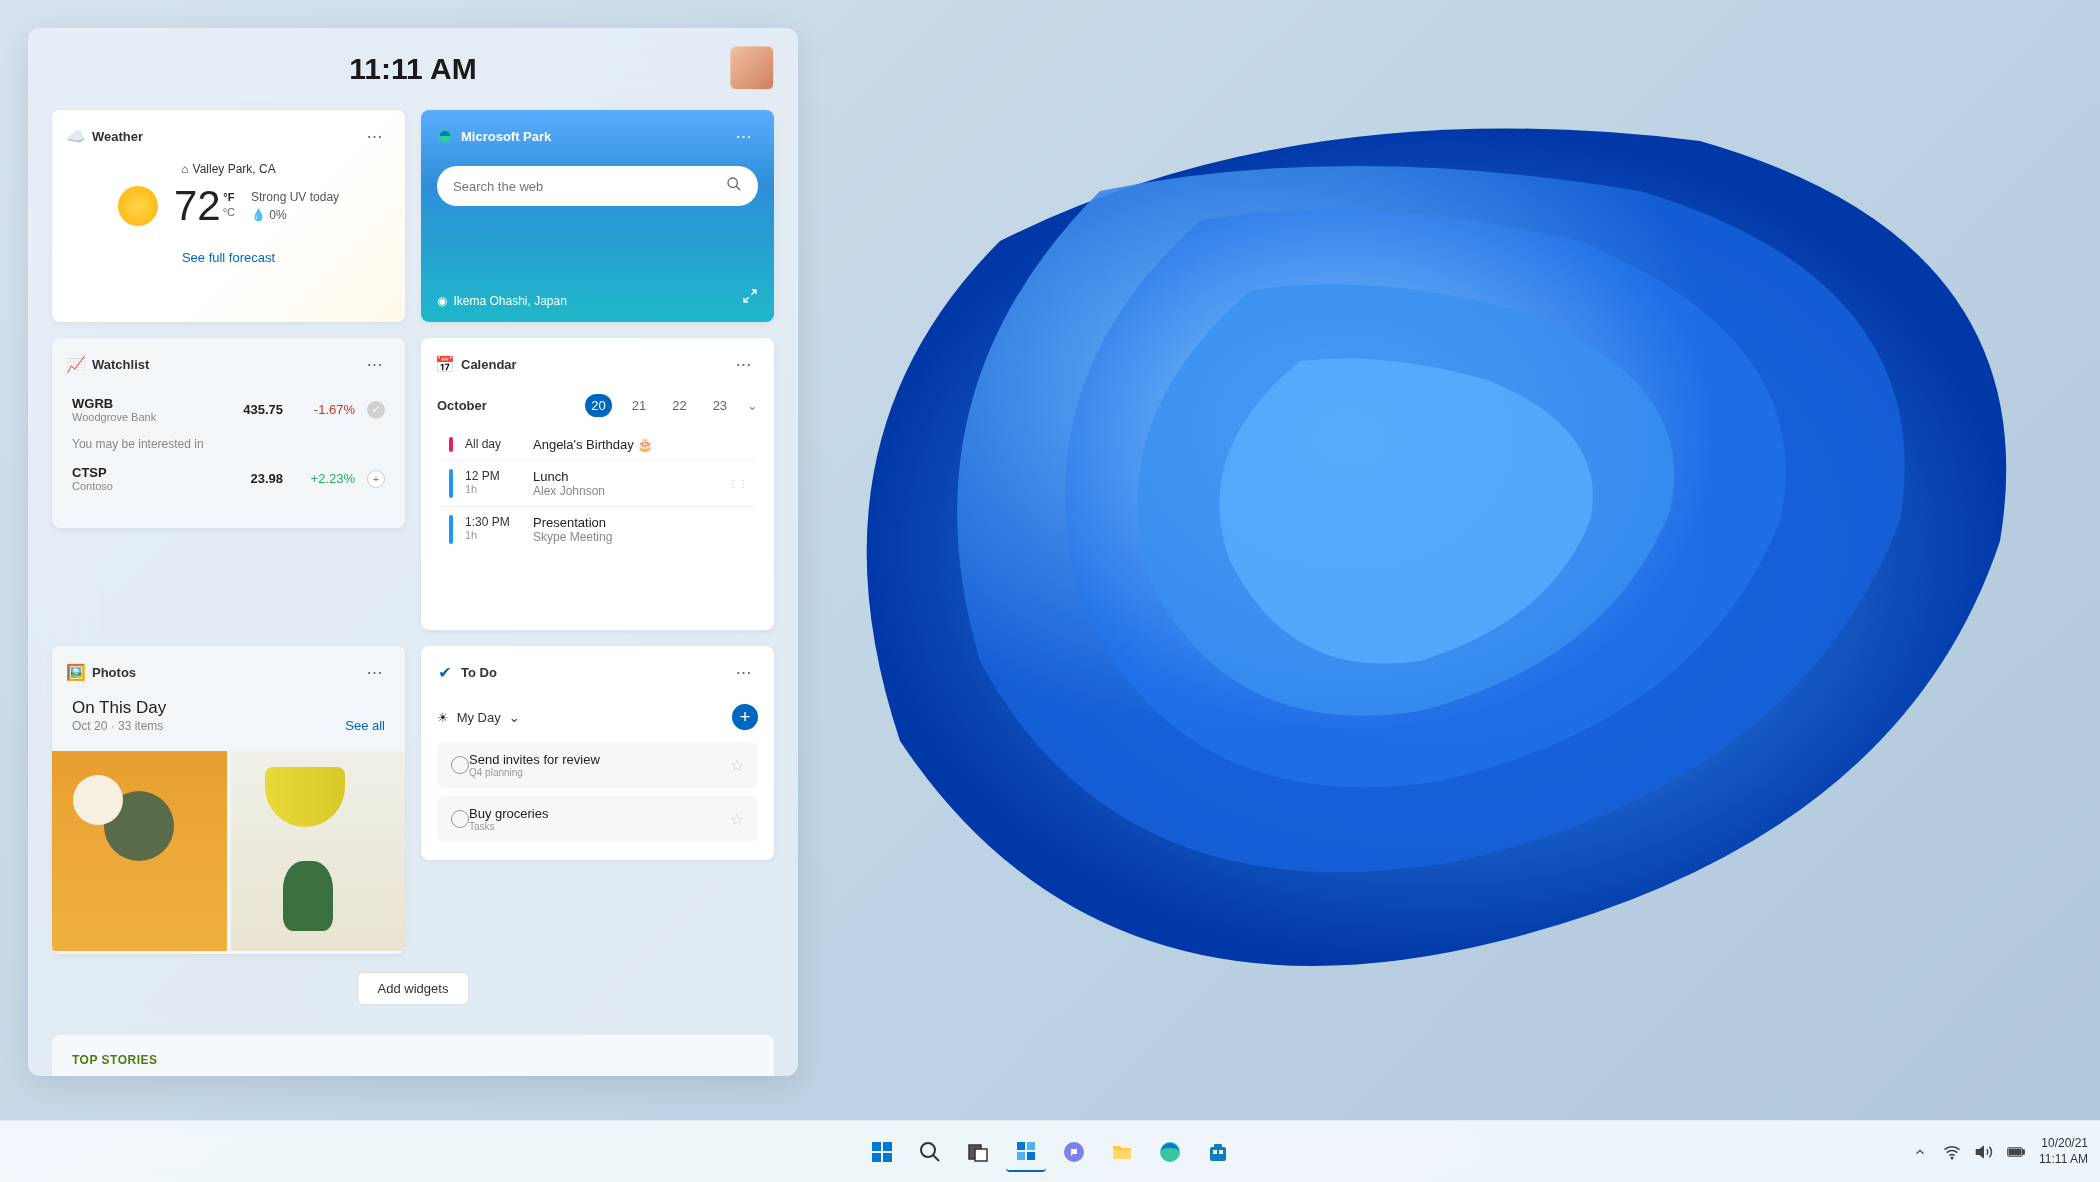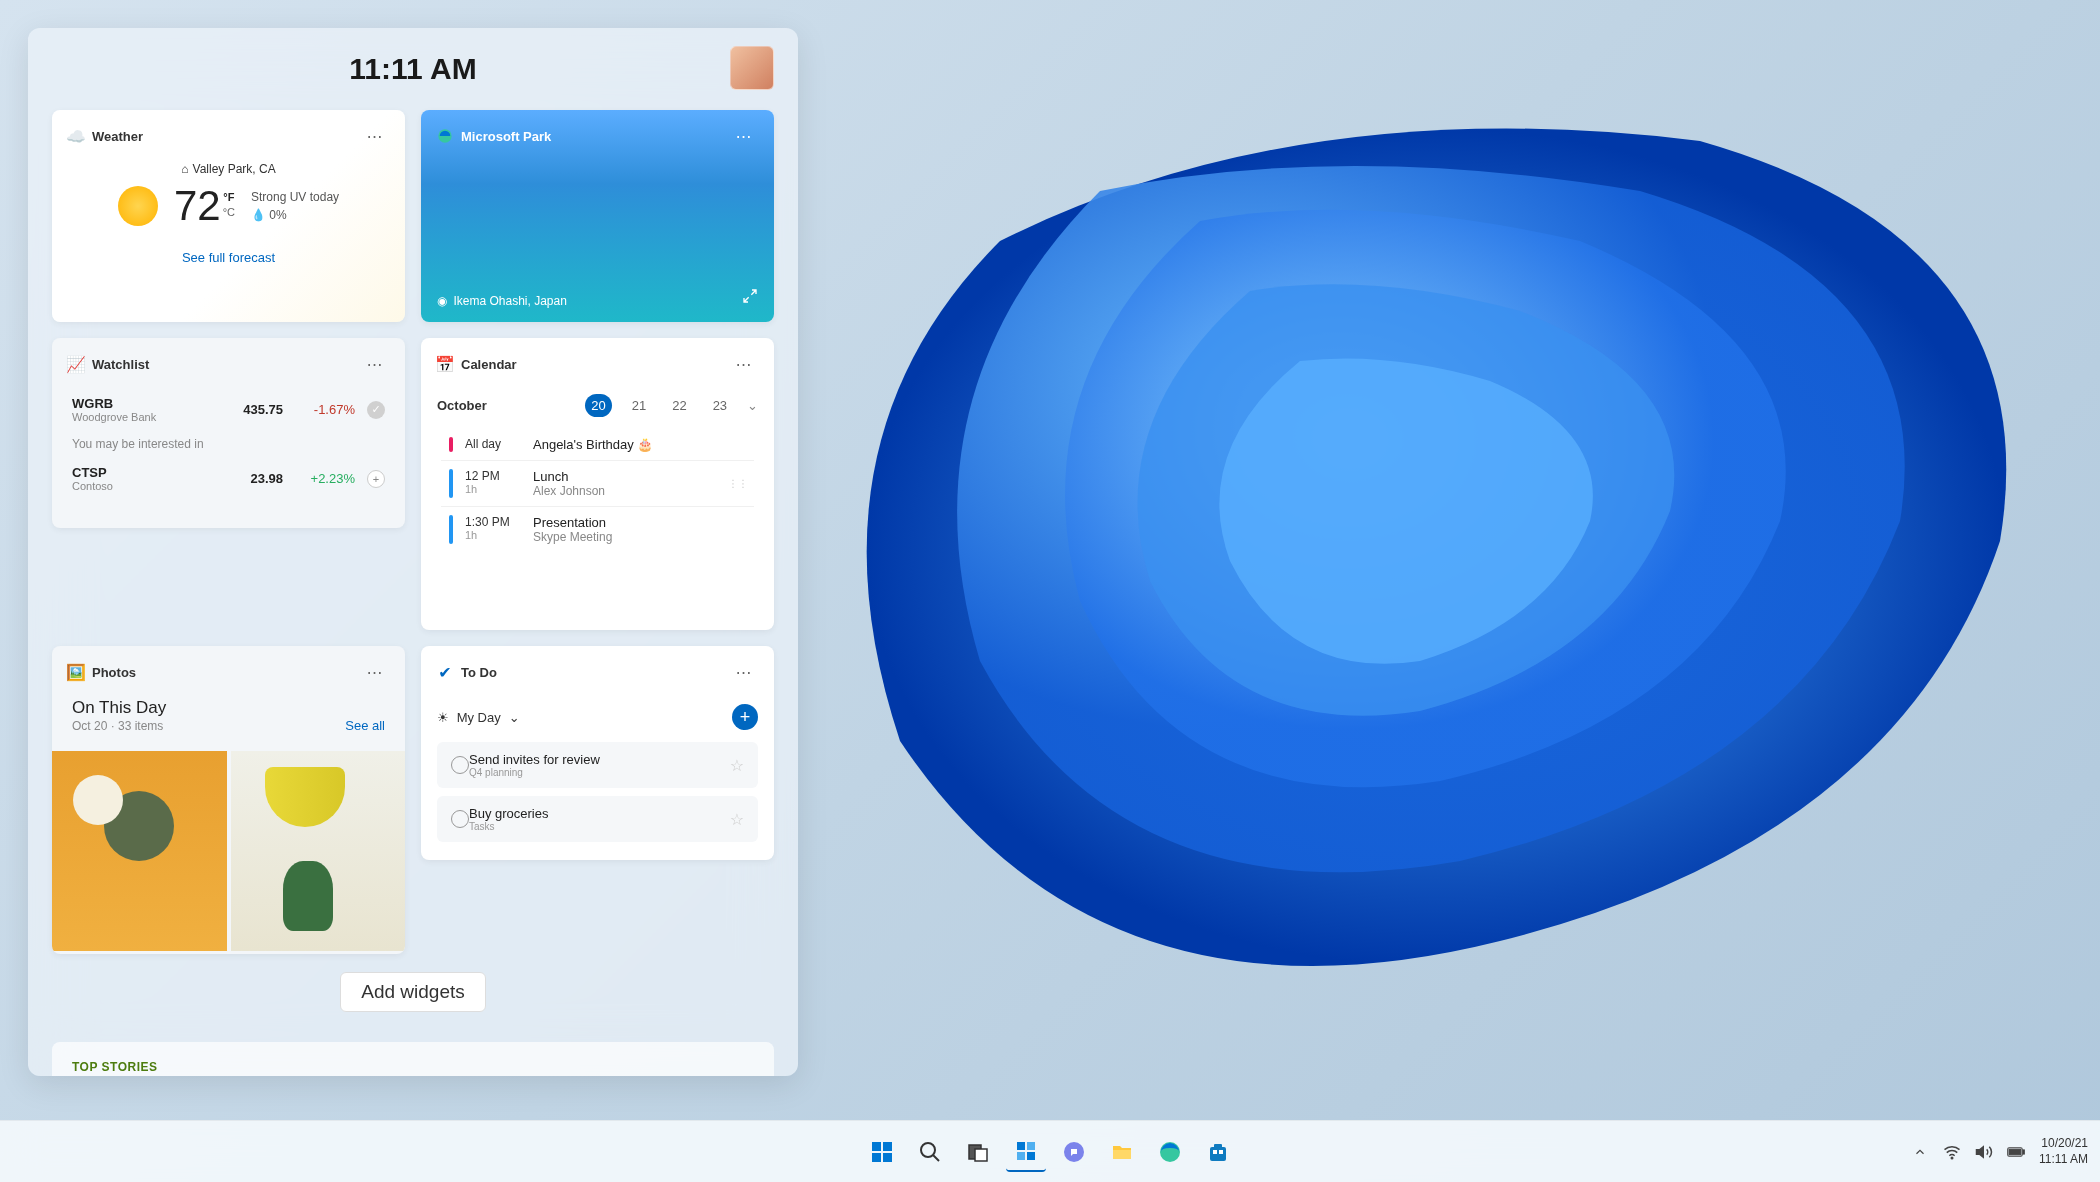--- a/index.html
+++ b/index.html
@@ -94,21 +94,21 @@
 .td-add { margin-left: auto; width: 26px; height: 26px; background: #0067c0; color: #fff; border-radius: 50%; display: flex; align-items: center; justify-content: center; font-size: 18px; cursor: pointer; }
 .td-items { padding: 0 16px; display: flex; flex-direction: column; gap: 8px; }
 .td-item { background: #f5f7f9; border-radius: 6px; padding: 10px 14px; display: flex; align-items: center; }
 .td-check { width: 18px; height: 18px; border: 1.5px solid #999; border-radius: 50%; cursor: pointer; }
 .td-text { flex: 1; }
 .td-title { font-size: 13px; color: #222; }
 .td-sub { font-size: 10px; color: #999; }
 .td-star { color: #ccc; font-size: 16px; cursor: pointer; }
 
 .add-widgets { grid-column: 1 / -1; display: flex; justify-content: center; margin-top: 2px; }
-.add-btn { background: #fff; border: 1px solid #ddd; border-radius: 6px; padding: 8px 20px; font-size: 19px; color: #333; cursor: pointer; }
+.add-btn { background: #fff; border: 1px solid #ddd; border-radius: 6px; padding: 8px 20px; font-size: 13px; color: #333; cursor: pointer; }
 
 .stories { grid-column: 1 / -1; background: rgba(255,255,255,0.7); border-radius: 8px; padding: 18px 20px; margin-top: 14px; }
 .stories-h { font-size: 12px; font-weight: 600; letter-spacing: 0.5px; color: #4d7c0f; margin-bottom: 14px; }
 
 .taskbar { position: absolute; bottom: 0; left: 0; right: 0; height: 62px; background: rgba(243,248,252,0.92); backdrop-filter: blur(20px); border-top: 1px solid rgba(0,0,0,0.05); display: flex; align-items: center; padding-left: 36px; }
 .tb-center { position: absolute; left: 50%; transform: translateX(-50%); display: flex; gap: 8px; }
 .tb-icon { width: 40px; height: 40px; border-radius: 4px; display: flex; align-items: center; justify-content: center; cursor: pointer; }
 .tb-icon.active { border-bottom: 2px solid #0067c0; }
 .tb-right { position: absolute; right: 12px; display: flex; align-items: center; gap: 14px; }
 .tb-sys-icon { width: 18px; height: 18px; color: #444; cursor: pointer; display: flex; align-items: center; justify-content: center; }
@@ -186,20 +186,29 @@
       <div class="card-header">
         <span class="card-icon">
           <svg viewBox="0 0 24 24" width="16" height="16">
               <circle cx="12" cy="12" r="10" fill="#36c7a0"></circle>
               <path d="M4 12 A8 8 0 0 1 20 12" fill="#0078d4"></path>
             </svg>
         </span>
         <span class="card-title">Microsoft Park</span>
         <span class="card-more">⋯</span>
       </div>
+      <div class="edge-search">
+        <input placeholder="Search the web" style="">
+        <span style="color:#666">
+          <svg width="16" height="16" viewBox="0 0 24 24" fill="none" stroke="currentColor" stroke-width="2">
+              <circle cx="10" cy="10" r="7"></circle>
+              <line x1="21" y1="21" x2="15" y2="15"></line>
+            </svg>
+        </span>
+      </div>
       <div class="edge-loc">
         <span>◉</span>
         <span>Ikema Ohashi, Japan</span>
       </div>
       <span class="edge-expand">
         <svg width="16" height="16" viewBox="0 0 24 24" fill="none" stroke="#fff" stroke-width="2">
             <path d="M15 3h6v6M9 21H3v-6M21 3l-7 7M3 21l7-7"></path>
           </svg>
       </span>
     </div>

